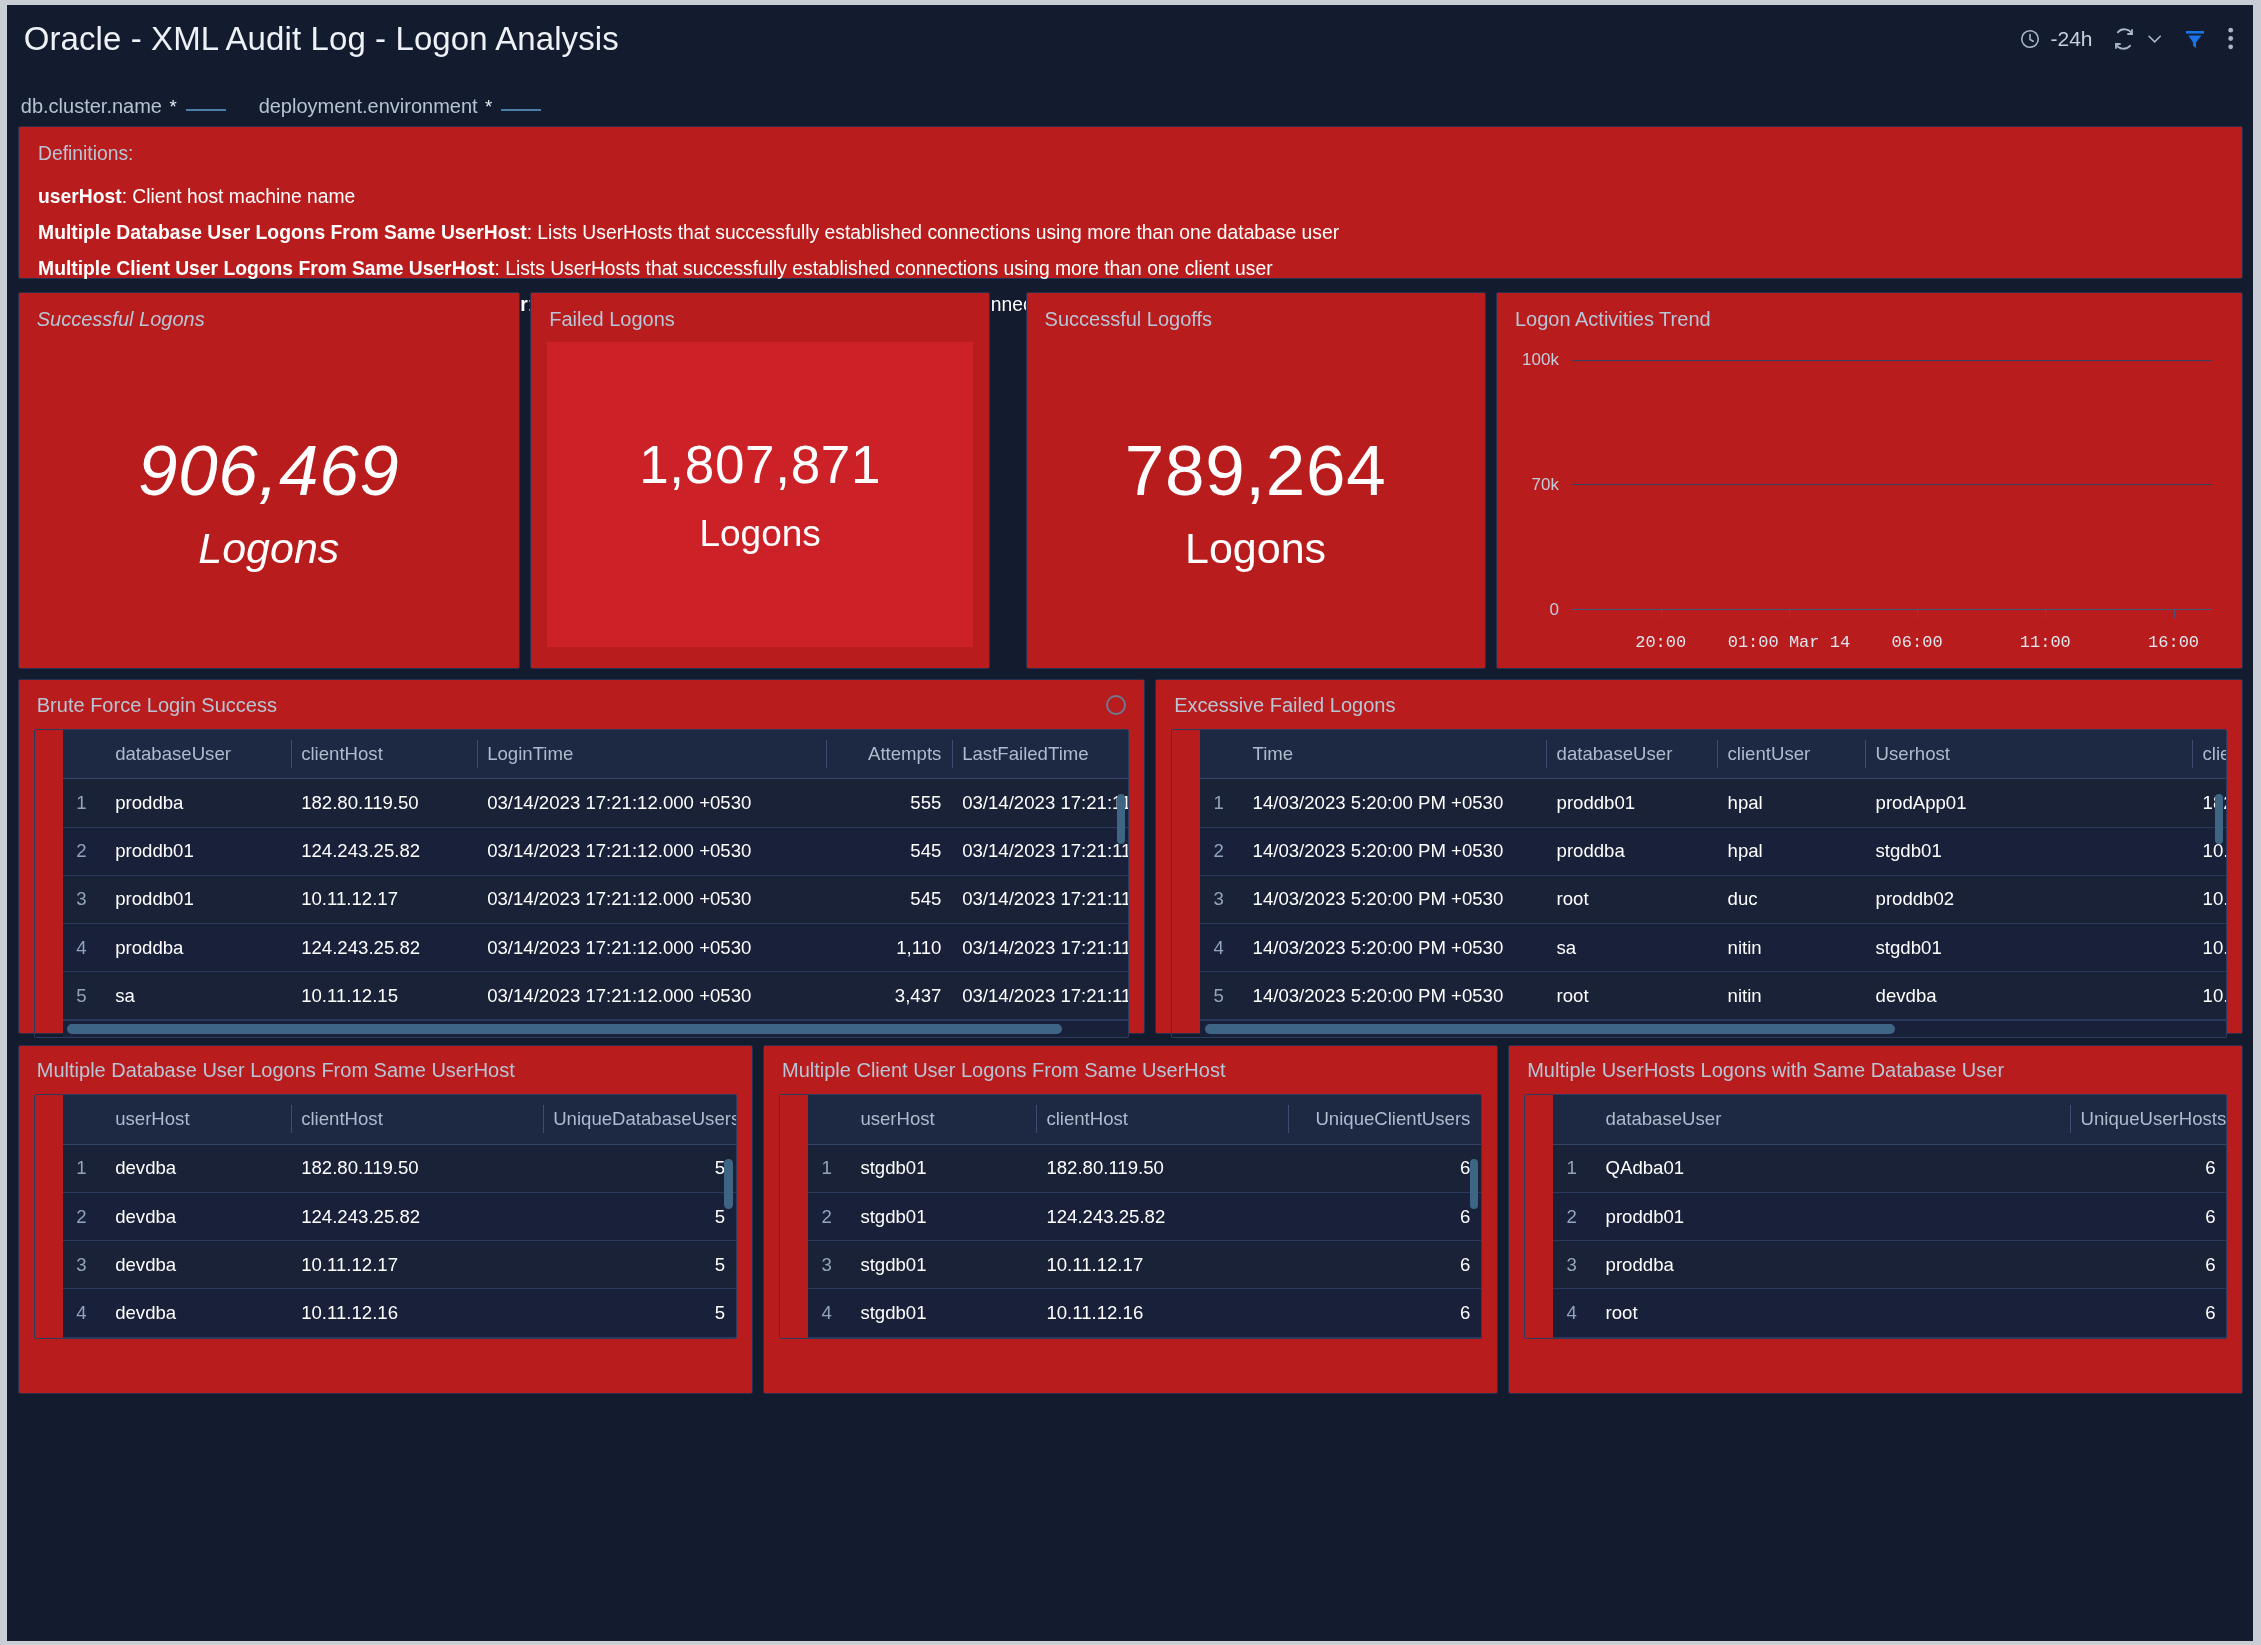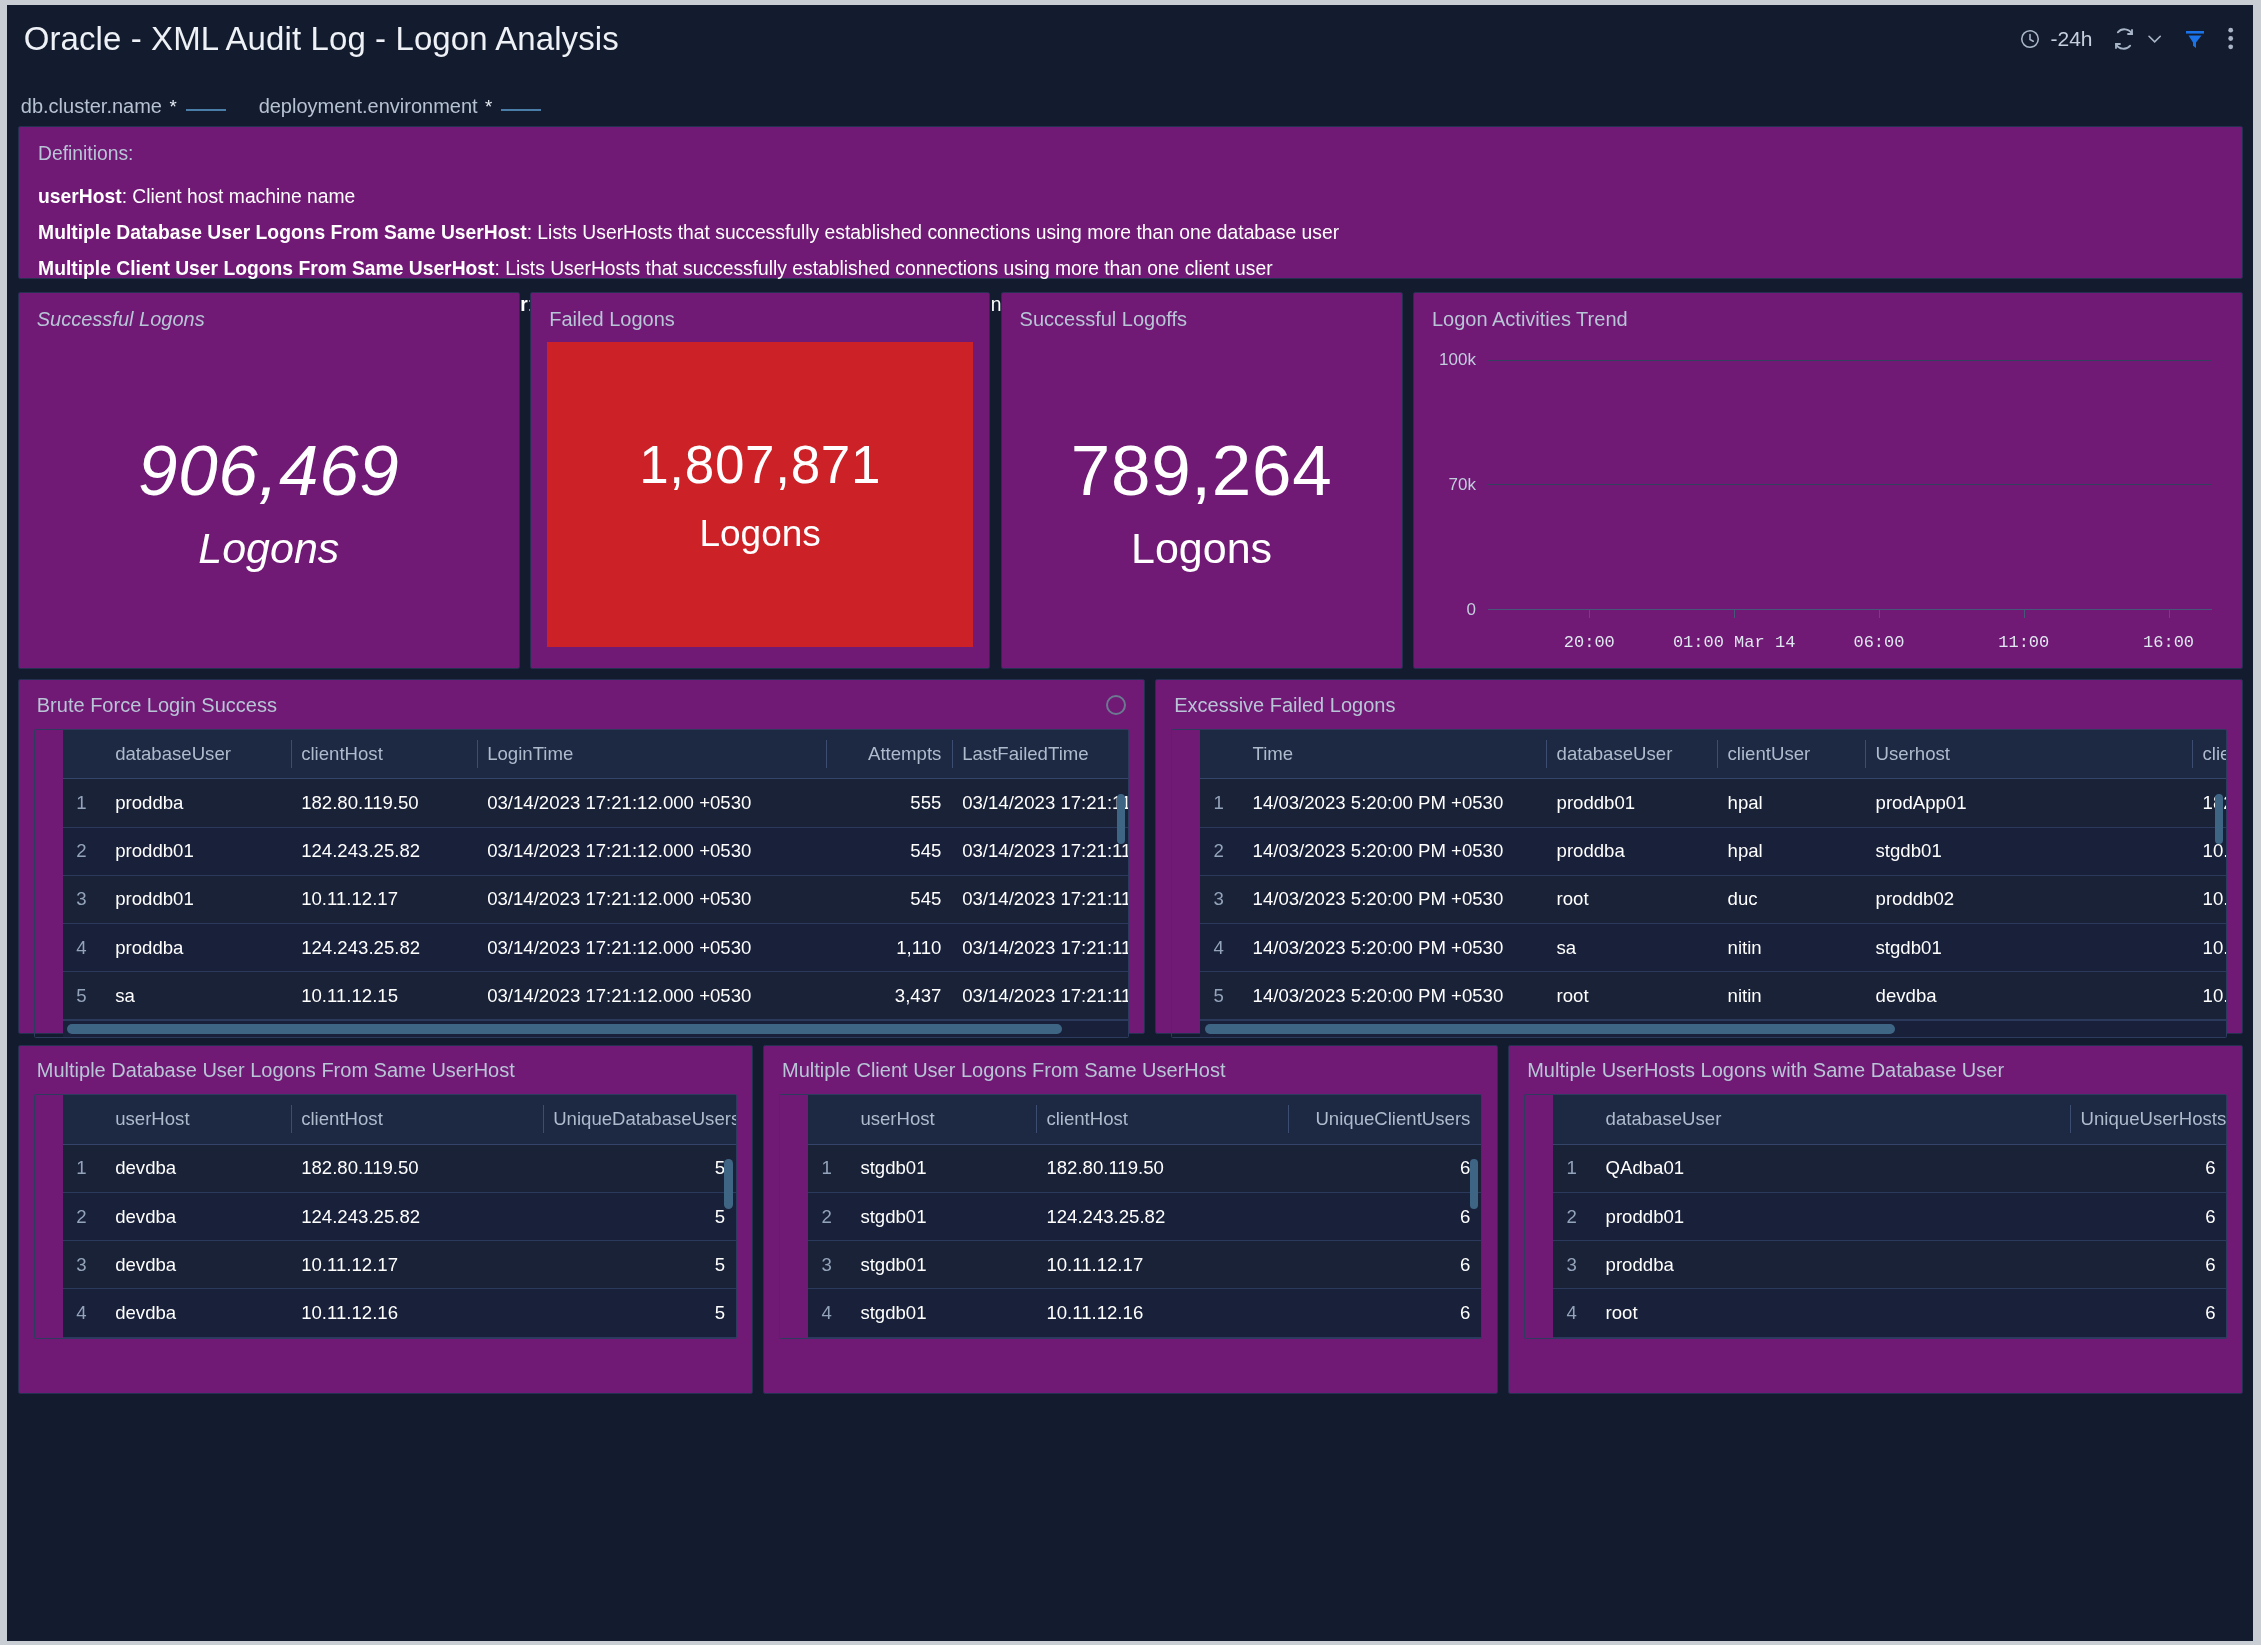--- a/index.html
+++ b/index.html
@@ -58,21 +58,21 @@
   .filter-underline {
     display: inline-block;
     width: 40px; height: 2.2px;
     background: #4a7ea8;
     margin-left: 9px;
     position: relative; top: -2.2px;
   }
 
   
   .panel {
-    background: #701a75;
+    background: #b91c1c;
     border: 0.7px solid #243050;
     border-radius: 2.2px;
   }
   .panel-title {
     font-size: 20px;
     color: #b8c5d6;
     padding: 15px 0 0 18px;
     font-weight: 400;
   }
 
@@ -89,21 +89,21 @@
   
   .metric-row {
     display: flex;
     gap: 10.4px;
     margin: 13.4px 10.4px 0 10.4px;
     height: 377px;
   }
   .metric-panel { position: relative; overflow: hidden; }
   .m1 { width: 502px; font-style: italic; }
   .m2 { width: 460px; }
-  .m3 { width: 402px; }
+  .m3 { width: 460px; margin-left: 25px; }
   .m4 { flex: 1; }
 
   .metric-body {
     position: absolute;
     left: 0; right: 0; top: 42px; bottom: 0;
     display: flex; flex-direction: column;
     align-items: center; justify-content: center;
   }
   .metric-body.alert {
     left: 16.3px; right: 16.3px; top: 49px; bottom: 21px;

